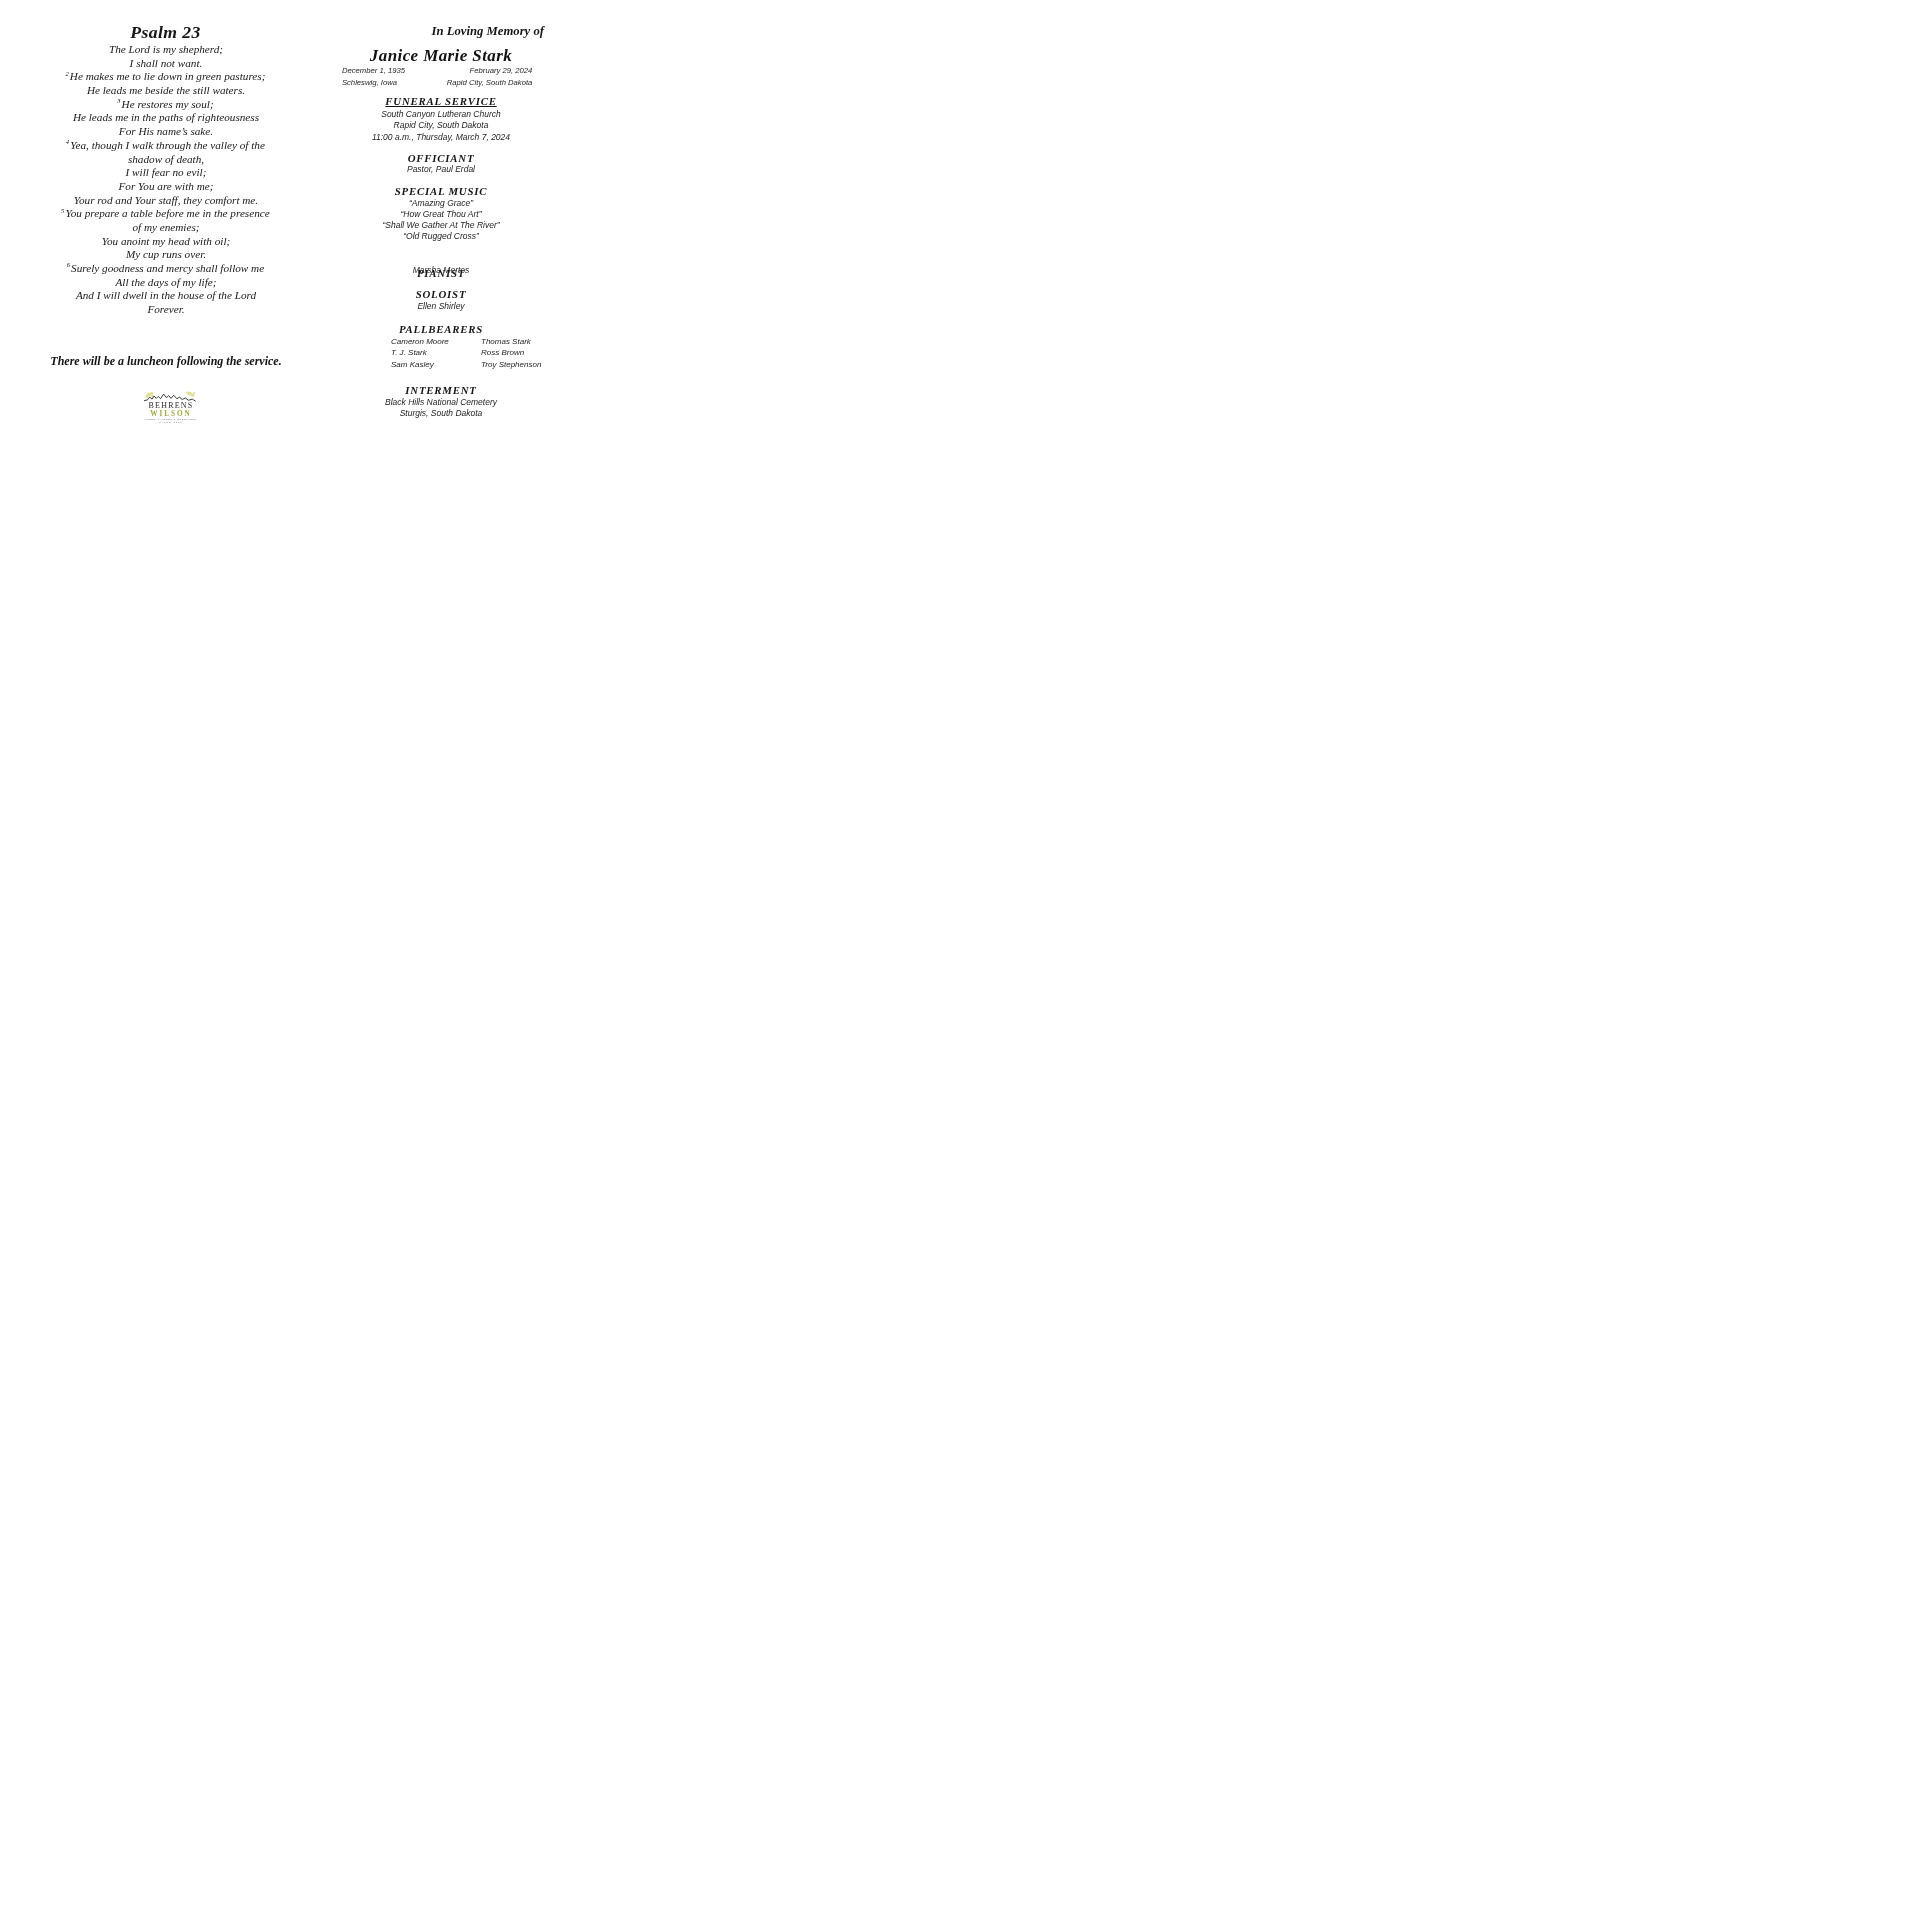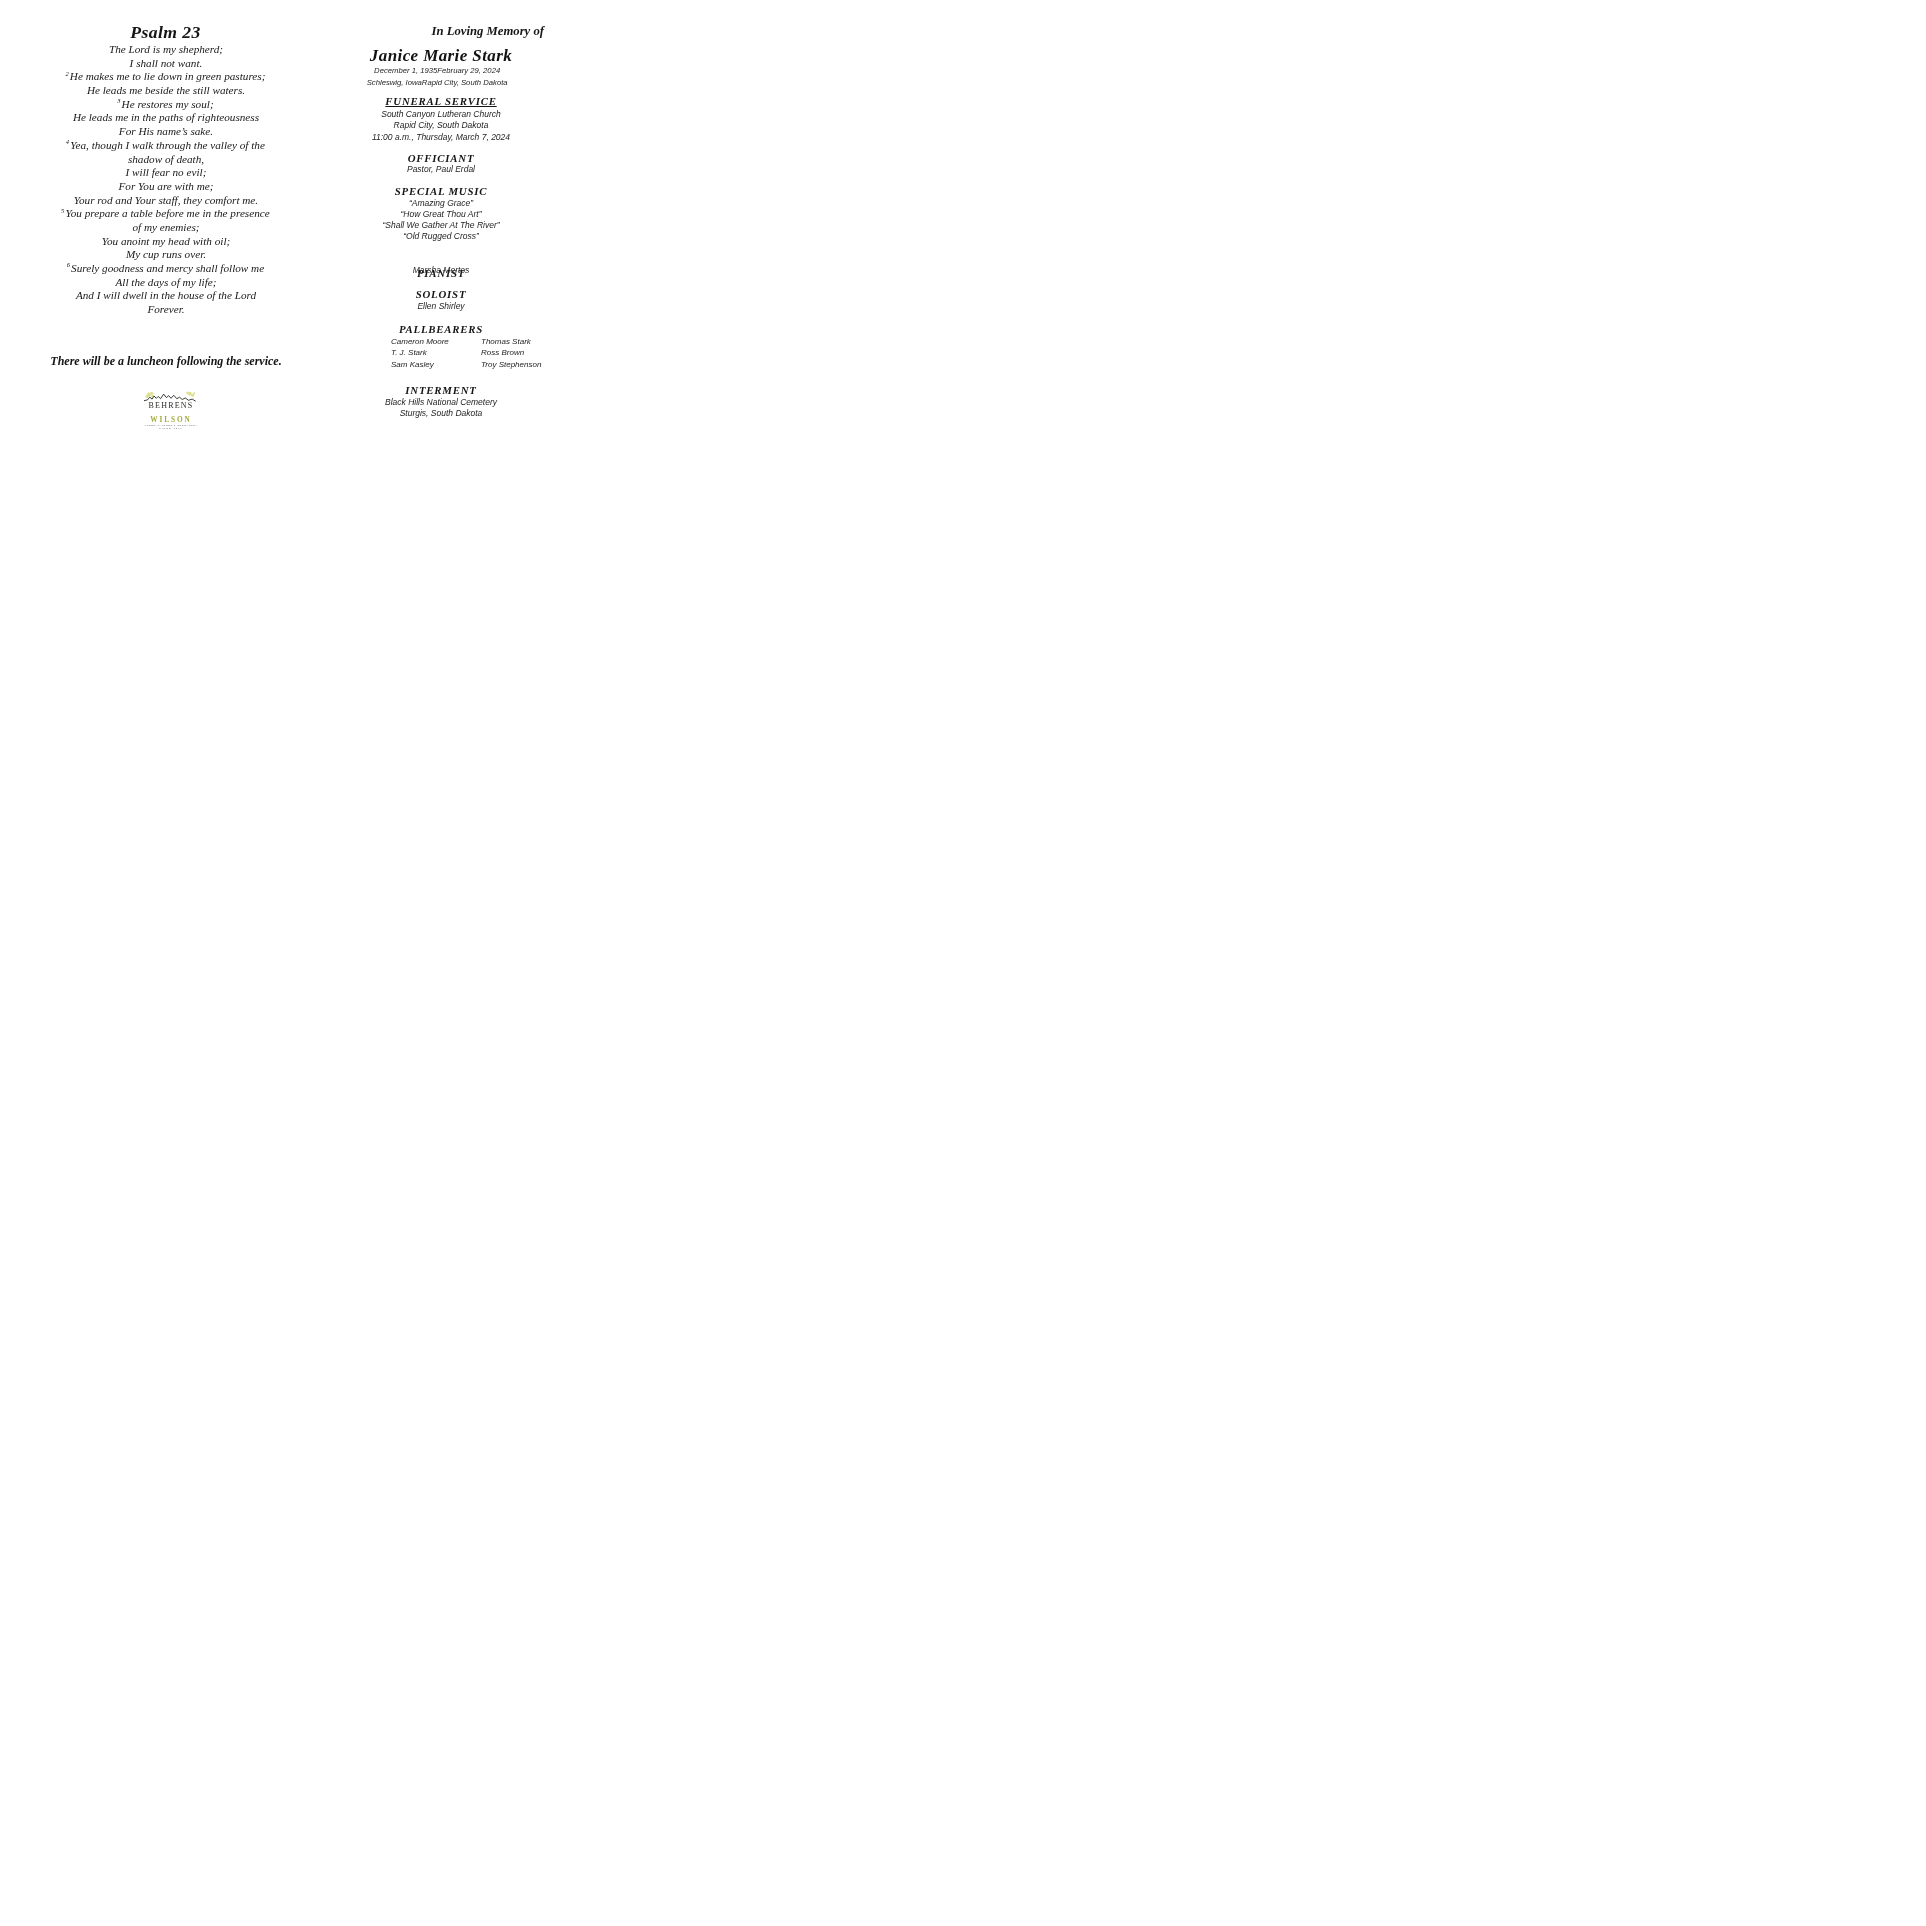--- a/index.html
+++ b/index.html
@@ -64,21 +64,21 @@
   .fh-name-top {
     font: 8px/8px "Liberation Serif", serif;
     letter-spacing: 1.2px;
     color: #2b2b28;
     margin-top: -0.8px;
   }
   .fh-name-bottom {
     font: bold 7.3px/7.3px "Liberation Serif", serif;
     letter-spacing: 1.9px;
     color: #a3aa3f;
-    margin-top: 6px;
+    margin-top: 0;
   }
   .fh-tagline {
     font: 2.5px/3.1px "Liberation Sans", sans-serif;
     letter-spacing: 0.5px;
     color: #6b6b66;
     margin-top: 0.8px;
   }
   .fh-since {
     font: 2.5px/3.1px "Liberation Sans", sans-serif;
     letter-spacing: 1px;
@@ -107,21 +107,21 @@
     color: #121212;
   }
   .vitals {
     position: absolute;
     left: 0; top: 65px; width: 100%;
     box-sizing: border-box;
     padding: 0 11.6px 0 3.9px;
   }
   .vitals-row {
     display: flex;
-    justify-content: center;
+    justify-content: space-between;
   }
   .vitals-cell {
     font: italic 7.7px/11.6px "Liberation Sans", sans-serif;
     color: #1e1e1e;
   }
   .vitals-cell.right { text-align: right; }
 
   .section-heading {
     position: absolute;
     left: 0; width: 100%;

